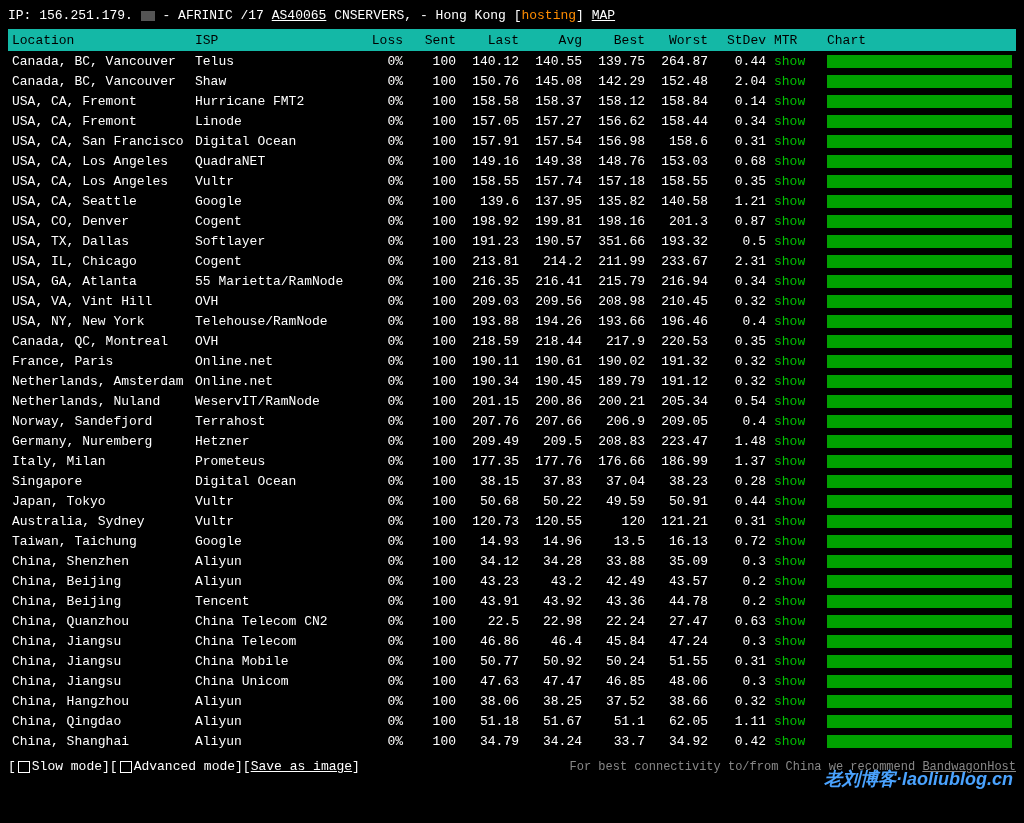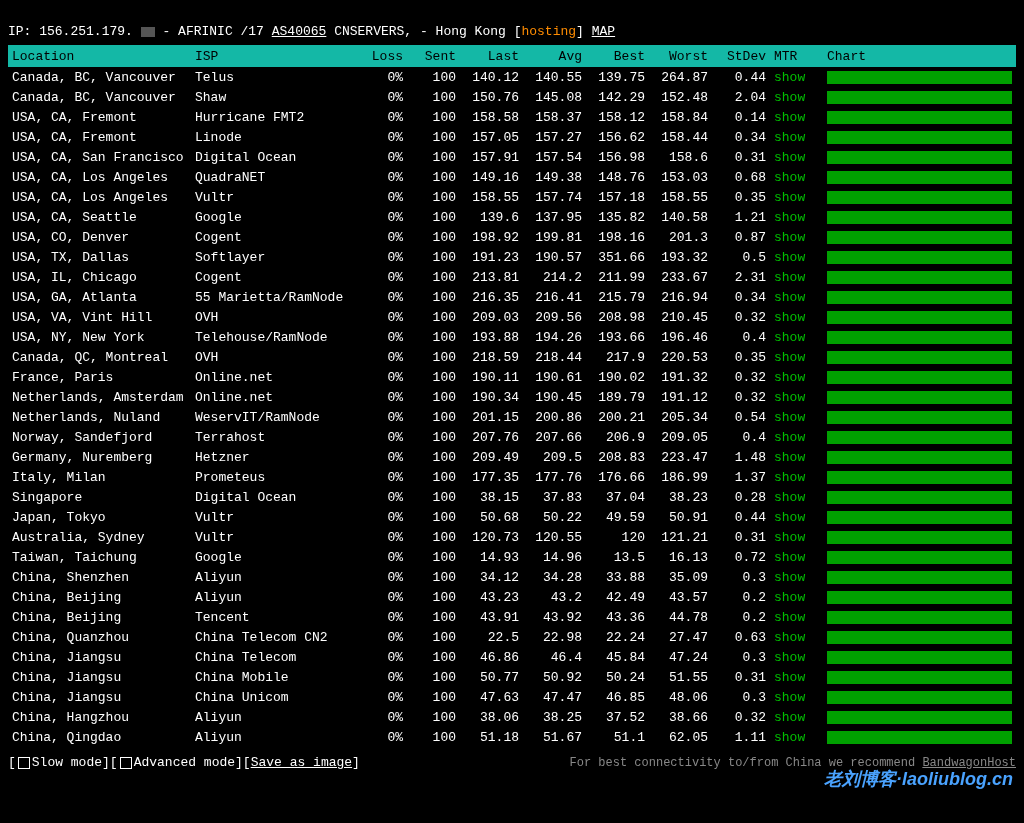--- a/index.html
+++ b/index.html
@@ -7,21 +7,20 @@
     padding: 0;
     background: #000;
     color: #fff;
     font-family: "Courier New", monospace;
     font-size: 13px;
     width: 1024px;
     overflow: hidden;
   }
   .container {
     padding: 8px;
-    margin-top: 16px;
   }
   .header-line {
     color: #fff;
     margin-bottom: 6px;
   }
   .header-line .link {
     text-decoration: underline;
     color: #fff;
   }
   .header-line .hosting {
@@ -650,20 +649,35 @@
           <td class="col-last num">51.18</td>
           <td class="col-avg num">51.67</td>
           <td class="col-best num">51.1</td>
           <td class="col-worst num">62.05</td>
           <td class="col-stdev num">1.11</td>
           <td class="col-mtr"><span class="mtr-link">show</span></td>
           <td class="col-chart">
             <div class="chart-bar"></div>
           </td>
         </tr>
+        <tr>
+          <td class="col-location">China, Shanghai</td>
+          <td class="col-isp">Aliyun</td>
+          <td class="col-loss num">0%</td>
+          <td class="col-sent num">100</td>
+          <td class="col-last num">34.79</td>
+          <td class="col-avg num">34.24</td>
+          <td class="col-best num">33.7</td>
+          <td class="col-worst num">34.92</td>
+          <td class="col-stdev num">0.42</td>
+          <td class="col-mtr"><span class="mtr-link">show</span></td>
+          <td class="col-chart">
+            <div class="chart-bar"></div>
+          </td>
+        </tr>
       </tbody>
   </table>
 
   <div class="footer">
     <div class="footer-left">
       <span>[</span><span class="checkbox"></span><span>Slow mode</span><span>][</span><span class="checkbox"></span><span>Advanced mode</span><span>][</span><span class="save-link">Save as image</span><span>]</span>
     </div>
     <div class="footer-right">
       <span>For best connectivity to/from China we recommend </span><span class="bwh">BandwagonHost</span>
     </div>

